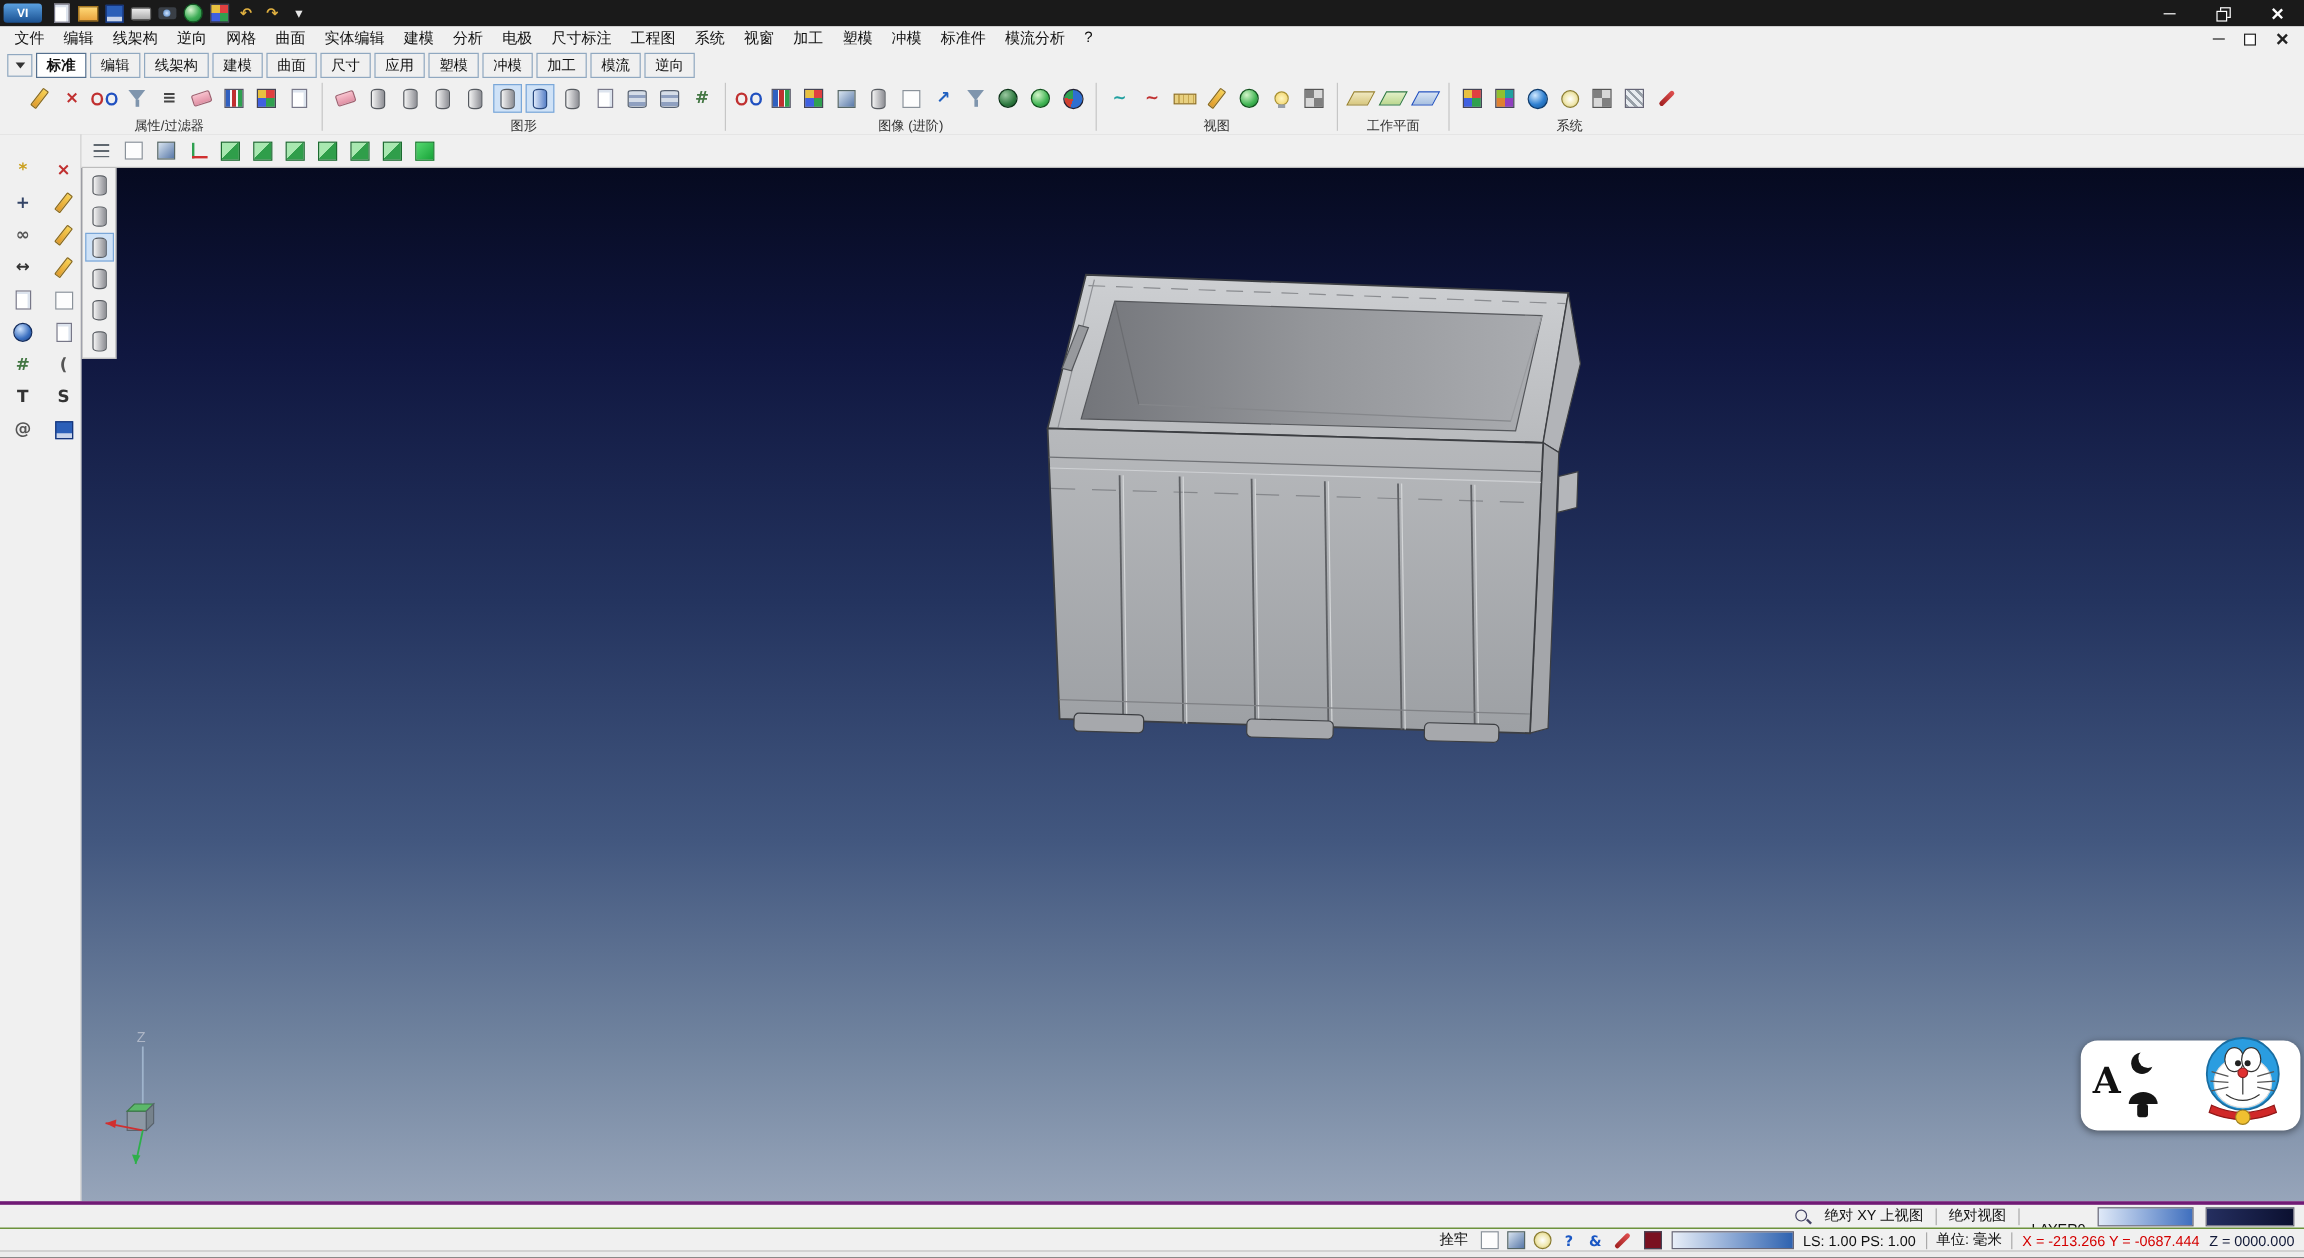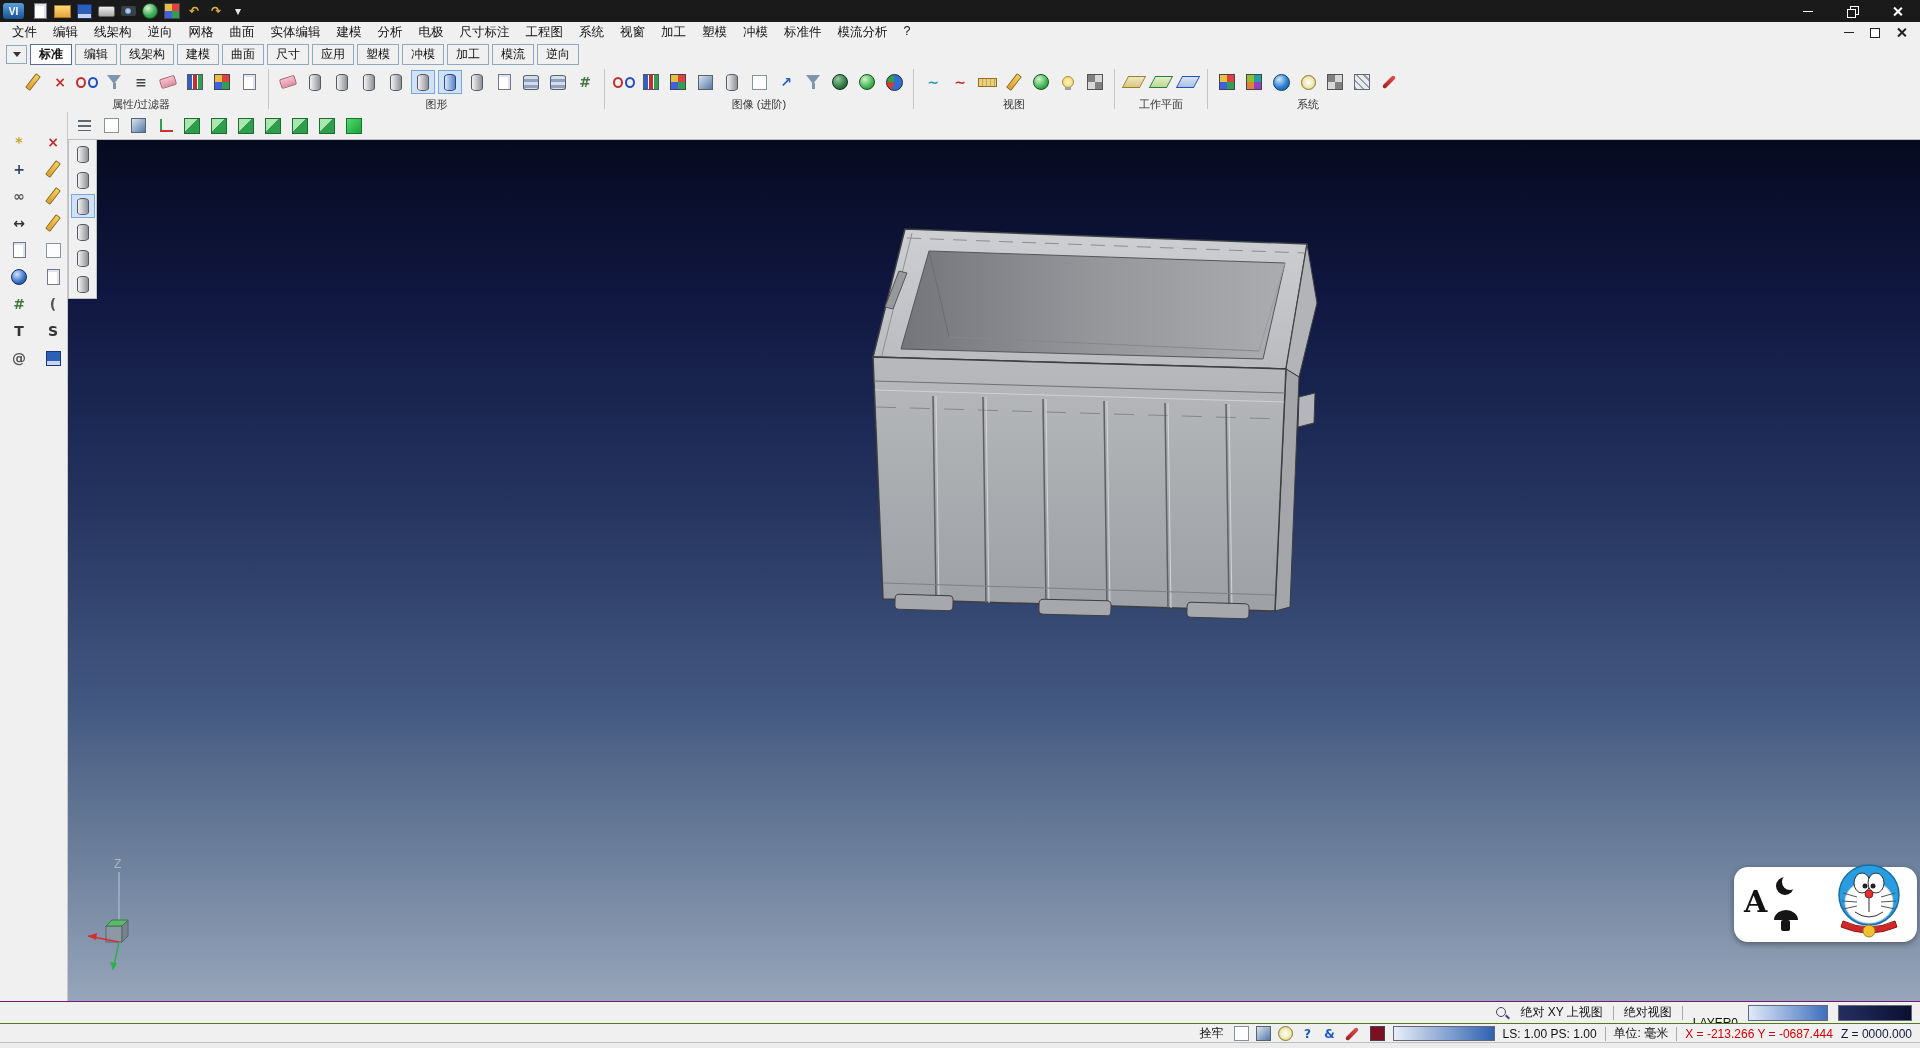--- a/index.html
+++ b/index.html
@@ -1,21 +1,21 @@
 <!DOCTYPE html>
 <html><head>
 <meta charset="utf-8">
 <style>
   html,body{margin:0;padding:0;background:#222;}
   .app{position:relative;width:1920px;height:1048px;overflow:hidden;background:#f0f0f0;
        font-family:"Liberation Sans","DejaVu Sans",sans-serif;font-size:12px;color:#111;}
 
   
   .titlebar{position:absolute;top:0;left:0;right:0;height:22px;background:#1a1a1a;display:flex;align-items:center;color:#fff;}
-  .vi-logo{width:21px;height:16px;margin-left:3px;background:linear-gradient(#5aa0e0,#1a5090);border-radius:3px;
+  .vi-logo{width:32px;height:16px;margin-left:3px;background:linear-gradient(#5aa0e0,#1a5090);border-radius:3px;
            display:flex;align-items:center;justify-content:center;font-size:10px;font-weight:bold;color:#fff;flex:none;}
   .qat{display:flex;align-items:center;gap:2px;margin-left:6px;}
   .title-text{position:absolute;left:300px;right:300px;text-align:center;font-size:12px;color:#f2f2f2;pointer-events:none;}
   .win-controls{margin-left:auto;display:flex;height:100%;}
   .wbtn{width:45px;height:100%;display:flex;align-items:center;justify-content:center;color:#fff;}
   .g-min{width:10px;height:1px;background:currentColor;}
   .g-restore{position:relative;width:11px;height:11px;}
   .g-restore::before{content:"";position:absolute;left:3px;top:0;width:7px;height:7px;border:1px solid currentColor;}
   .g-restore::after{content:"";position:absolute;left:0;top:3px;width:7px;height:7px;border:1px solid currentColor;background:#1a1a1a;}
   .xg{position:relative;width:11px;height:11px;}
@@ -55,21 +55,21 @@
   .cylstrip{position:absolute;left:0;top:0;width:27px;background:#f0f0f0;border:1px solid #c0c0c0;border-top:none;
     display:flex;flex-direction:column;align-items:center;padding:2px 0;gap:2px;}
   .crate{position:absolute;left:793px;top:71px;}
   .triad{position:absolute;left:8px;top:716px;}
   .sticker{position:absolute;left:1666px;top:727px;width:183px;height:75px;background:#fff;border-radius:14px;
     display:flex;align-items:center;padding:4px 8px;box-shadow:0 2px 6px rgba(0,0,0,.4);overflow:visible;box-sizing:border-box;}
   .st-a{font-weight:bold;font-size:30px;color:#111;font-family:"DejaVu Serif","Liberation Serif",serif;margin:0 4px 6px 2px;}
   .st-dora{margin-left:auto;margin-top:-10px;flex:none;}
 
   
-  .status1{position:absolute;left:0;right:0;bottom:25px;height:22px;background:#f0f0f0;border-top:1px solid #701a75;
+  .status1{position:absolute;left:0;right:0;bottom:25px;height:22px;background:#f0f0f0;border-top:3px solid #701a75;
     display:flex;align-items:center;justify-content:flex-end;gap:10px;padding-right:8px;box-sizing:border-box;}
   .status2{position:absolute;left:0;right:0;bottom:5px;height:20px;background:#f0f0f0;border-top:1px solid #4d7c0f;
     display:flex;align-items:center;gap:8px;padding-right:8px;box-sizing:border-box;}
   .status3{position:absolute;left:0;right:0;bottom:0;height:5px;background:#ececec;border-top:1px solid #c0c0c0;}
   .spacer{flex:1;}
   .vsep{width:1px;height:14px;background:#aaa;flex:none;}
   .layer-label{font-weight:normal;margin-top:20px;}
   .swatch1{width:78px;height:14px;border:1px solid #667;background:linear-gradient(90deg,#dfe9f8,#3f6fbe);flex:none;}
   .swatch2{width:72px;height:14px;border:1px solid #667;background:linear-gradient(90deg,#252f60,#0b1030);flex:none;}
   .zoombar{width:100px;height:13px;border:1px solid #667;background:linear-gradient(90deg,#e8eef8,#2e62b0);flex:none;}

